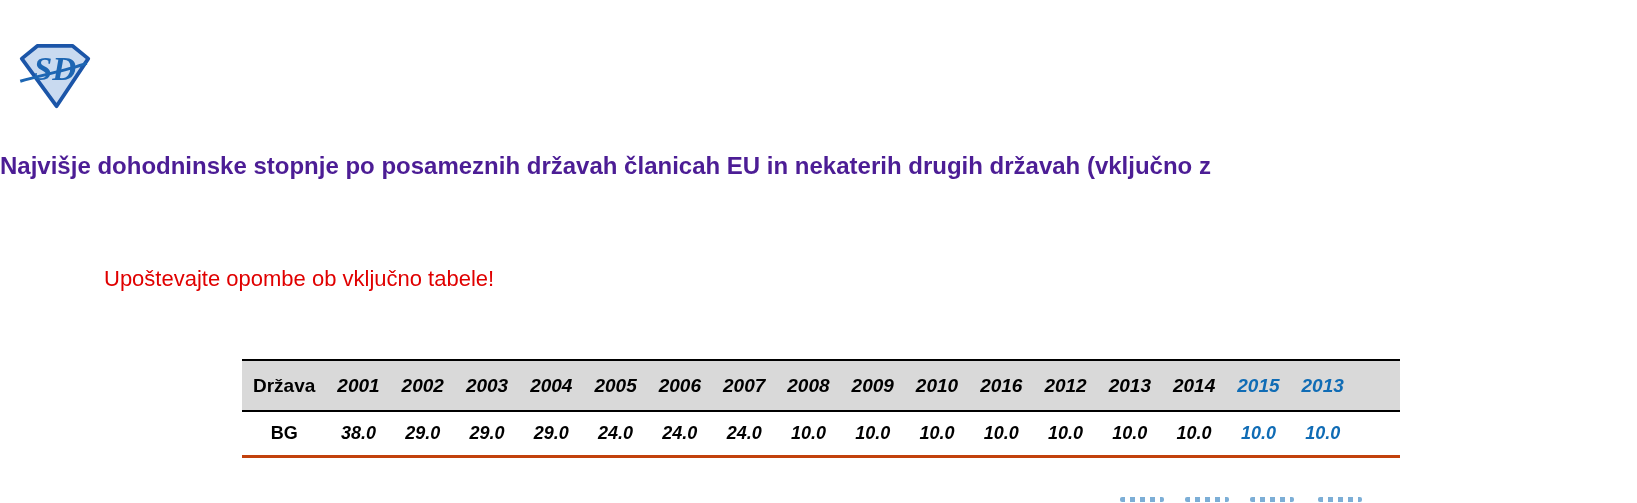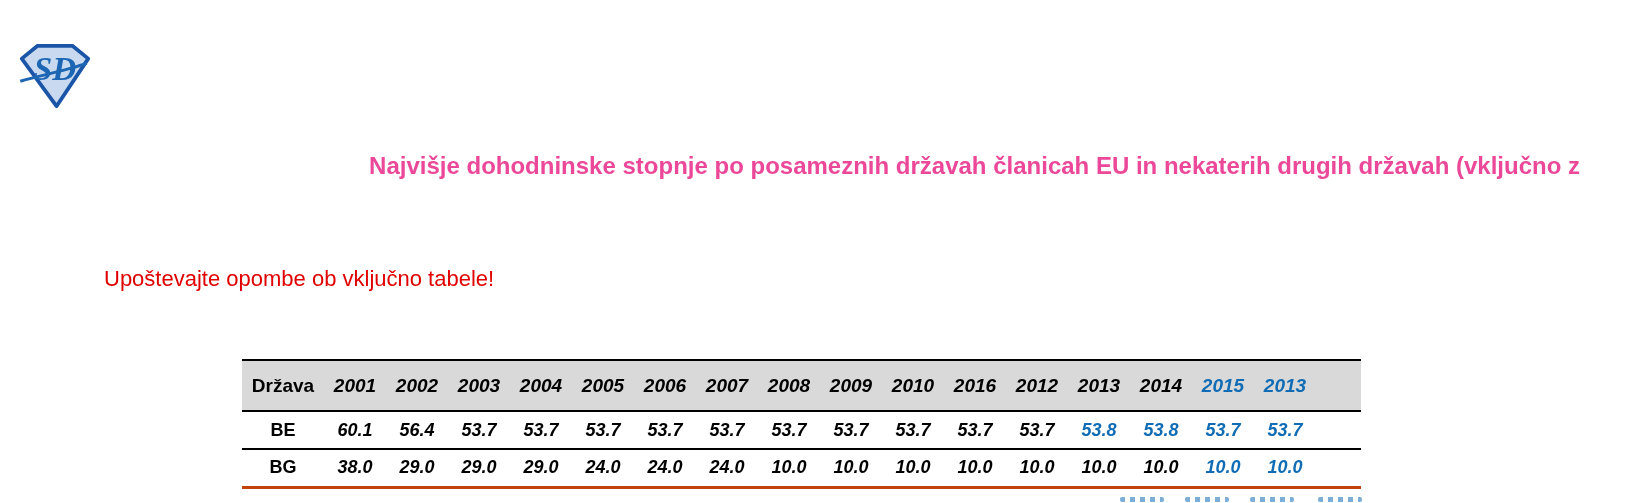--- a/index.html
+++ b/index.html
@@ -25,46 +25,46 @@
     top: 42px;
     width: 78px;
     height: 68px;
   }
 
   .title-block {
     position: absolute;
     left: 0;
     top: 150px;
     width: 1580px;
-    text-align: right;
+    text-align: left;
     font-weight: bold;
     font-size: 24px;
     line-height: 32px;
-    color: #ec4899;
+    color: #4c1d95;
   }
 
   .note {
     position: absolute;
     left: 104px;
     top: 266px;
     font-size: 22px;
     color: var(--red);
   }
 
   .table-wrap {
     position: absolute;
     left: 242px;
     top: 359px;
   }
   table.tax {
     border-collapse: collapse;
     table-layout: fixed;
   }
   table.tax th, table.tax td {
-    padding: 0;
+    padding: 11px;
     text-align: center;
     vertical-align: middle;
     font-weight: bold;
   }
   table.tax th {
     height: 51px;
     font-size: 19px;
     background: var(--header-bg);
     border-top: 2px solid #000;
     border-bottom: 2px solid #000;
@@ -134,40 +134,20 @@
           <th class="c-year" data-name="year-header-2011">2016</th>
           <th class="c-year" data-name="year-header-2012">2012</th>
           <th class="c-year" data-name="year-header-2013">2013</th>
           <th class="c-year" data-name="year-header-2014">2014</th>
           <th class="c-year blue" data-name="year-header-2015">2015</th>
           <th class="c-year blue" data-name="year-header-2016">2013</th>
           <th class="c-spacer" data-name="header-spacer-cell"></th>
         </tr>
     </thead>
     <tbody id="table-body" data-name="table-body">
-        <tr data-name="table-row-BE">
-          <td class="c-country" data-name="country-label-BE">BE</td>
-          <td class="c-year" data-name="cell-BE-2001">60.1</td>
-          <td class="c-year" data-name="cell-BE-2002">56.4</td>
-          <td class="c-year" data-name="cell-BE-2003">53.7</td>
-          <td class="c-year" data-name="cell-BE-2004">53.7</td>
-          <td class="c-year" data-name="cell-BE-2005">53.7</td>
-          <td class="c-year" data-name="cell-BE-2006">53.7</td>
-          <td class="c-year" data-name="cell-BE-2007">53.7</td>
-          <td class="c-year" data-name="cell-BE-2008">53.7</td>
-          <td class="c-year" data-name="cell-BE-2009">53.7</td>
-          <td class="c-year" data-name="cell-BE-2010">53.7</td>
-          <td class="c-year" data-name="cell-BE-2011">53.7</td>
-          <td class="c-year" data-name="cell-BE-2012">53.7</td>
-          <td class="c-year blue" data-name="cell-BE-2013">53.8</td>
-          <td class="c-year blue" data-name="cell-BE-2014">53.8</td>
-          <td class="c-year blue" data-name="cell-BE-2015">53.7</td>
-          <td class="c-year blue" data-name="cell-BE-2016">53.7</td>
-          <td class="c-spacer" data-name="row-spacer-cell"></td>
-        </tr>
         <tr data-name="table-row-BG">
           <td class="c-country" data-name="country-label-BG">BG</td>
           <td class="c-year" data-name="cell-BG-2001">38.0</td>
           <td class="c-year" data-name="cell-BG-2002">29.0</td>
           <td class="c-year" data-name="cell-BG-2003">29.0</td>
           <td class="c-year" data-name="cell-BG-2004">29.0</td>
           <td class="c-year" data-name="cell-BG-2005">24.0</td>
           <td class="c-year" data-name="cell-BG-2006">24.0</td>
           <td class="c-year" data-name="cell-BG-2007">24.0</td>
           <td class="c-year italic" data-name="cell-BG-2008">10.0</td>

